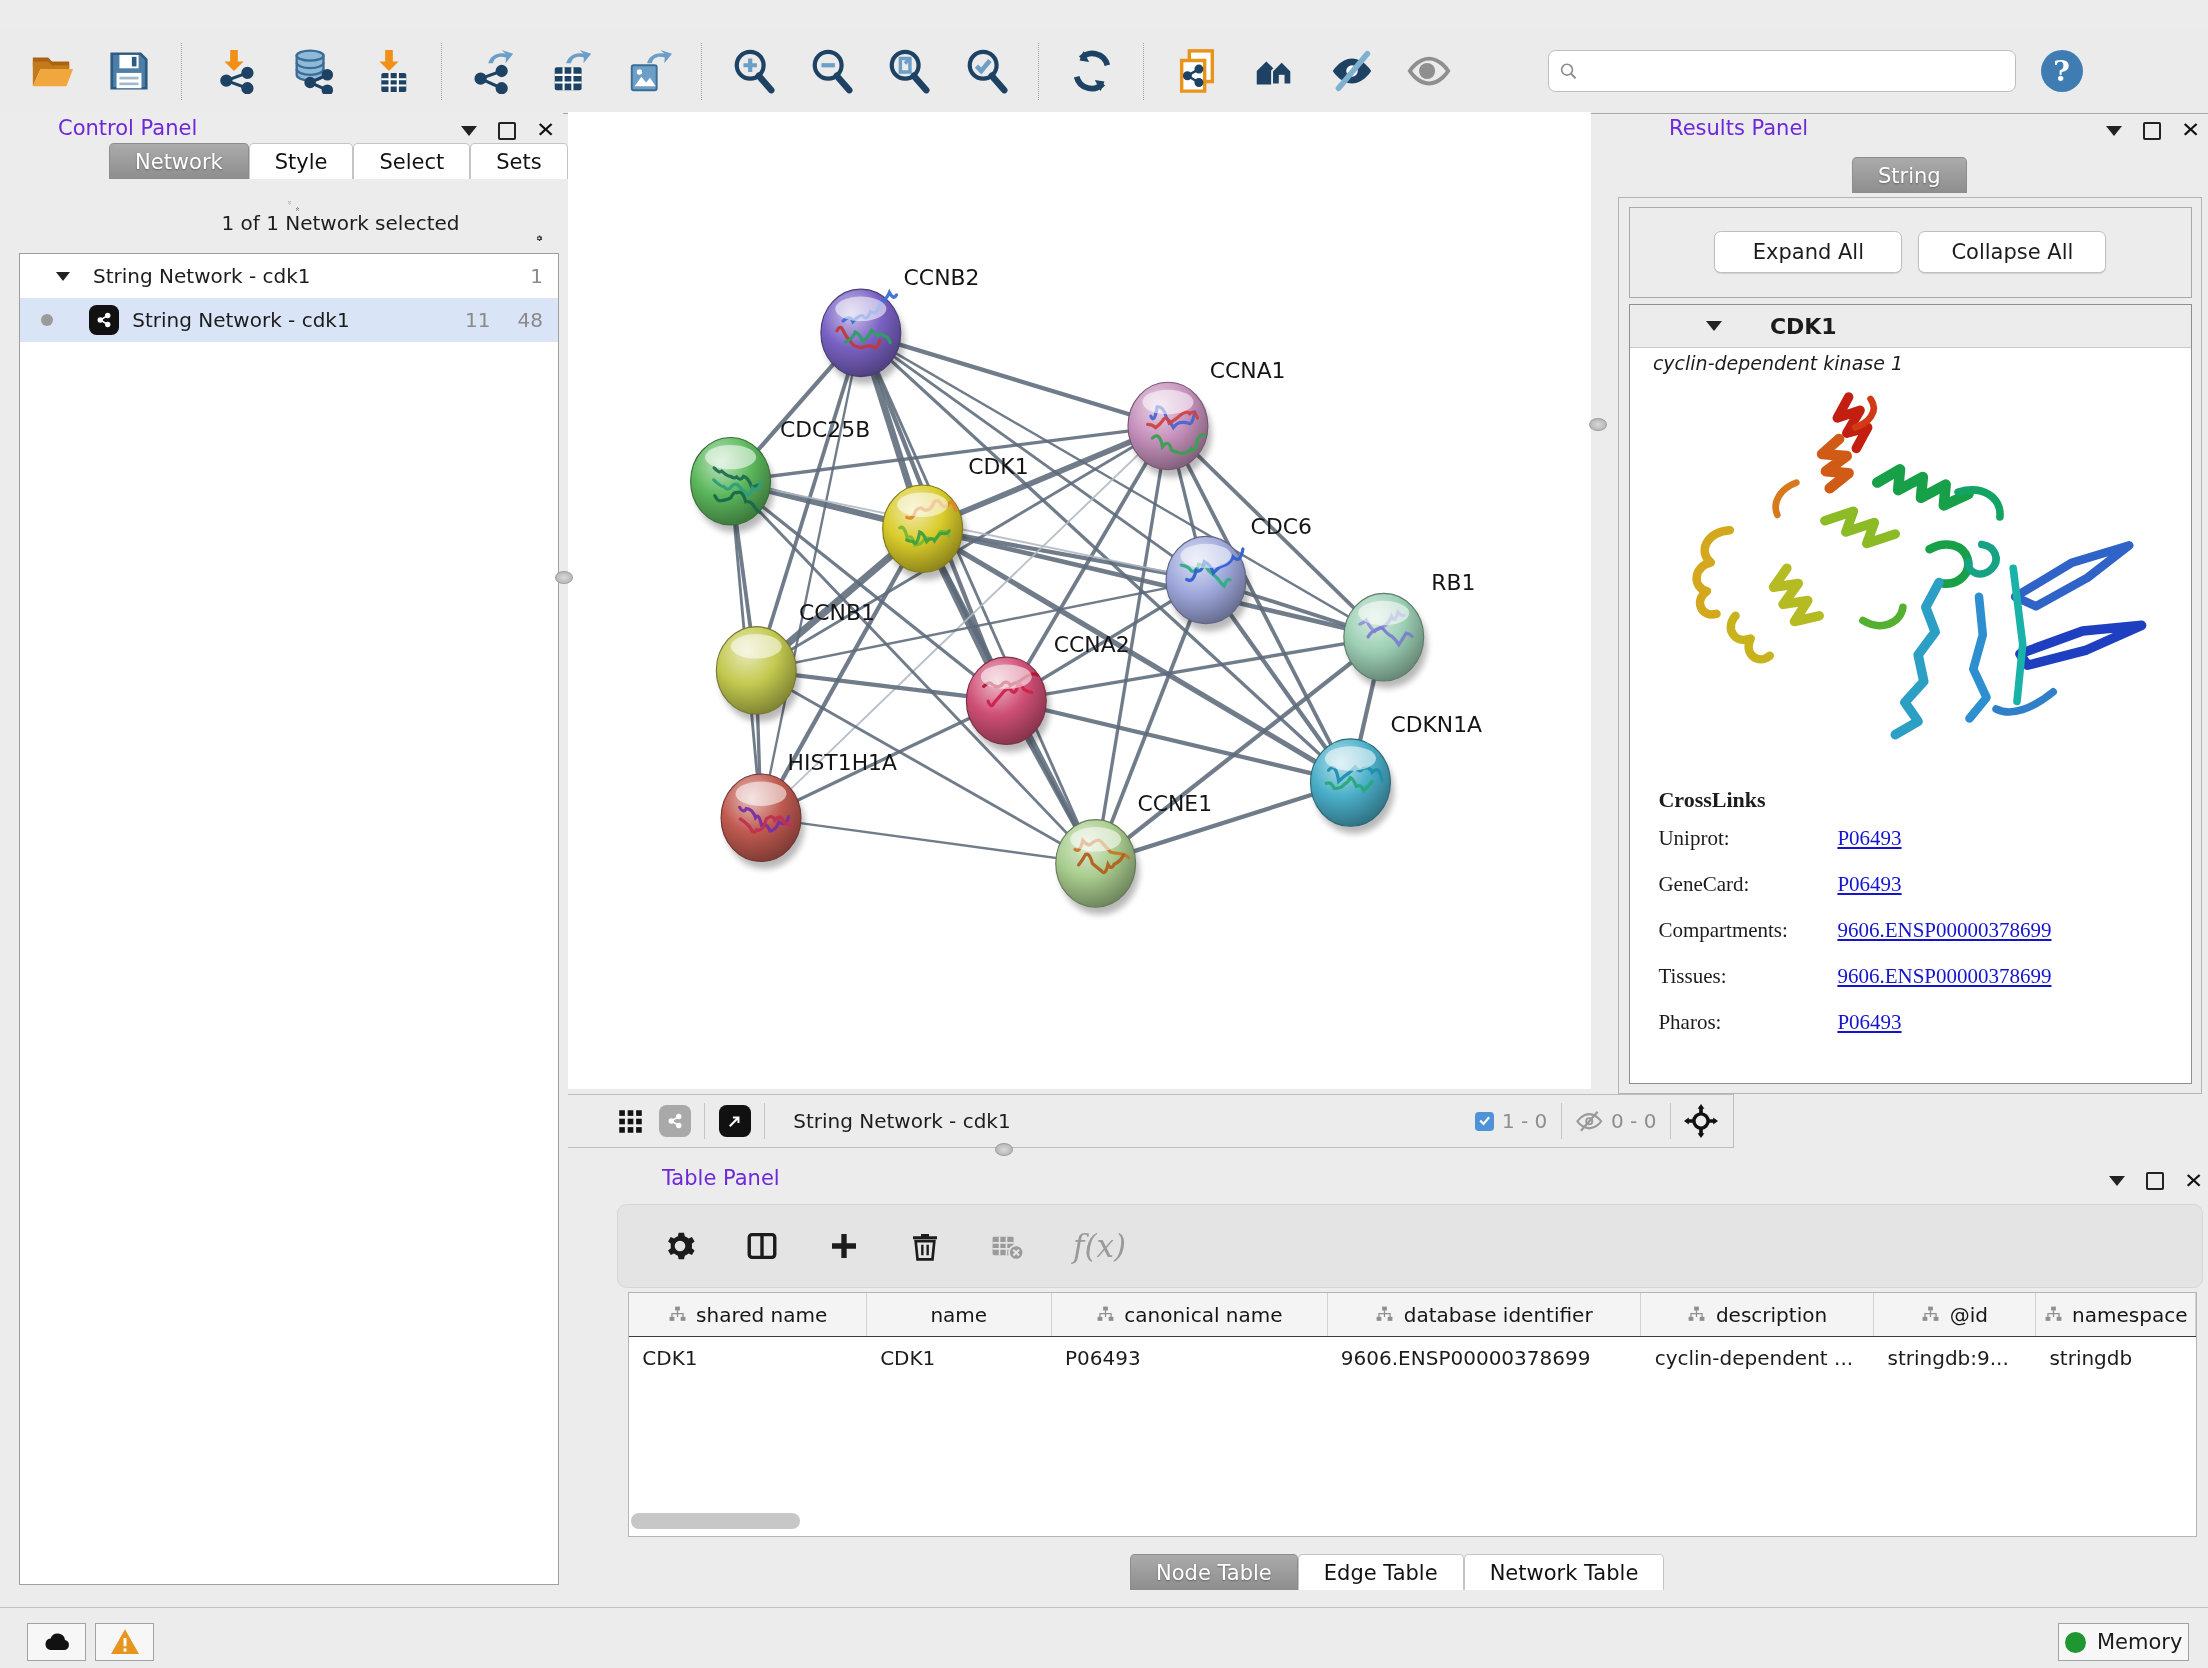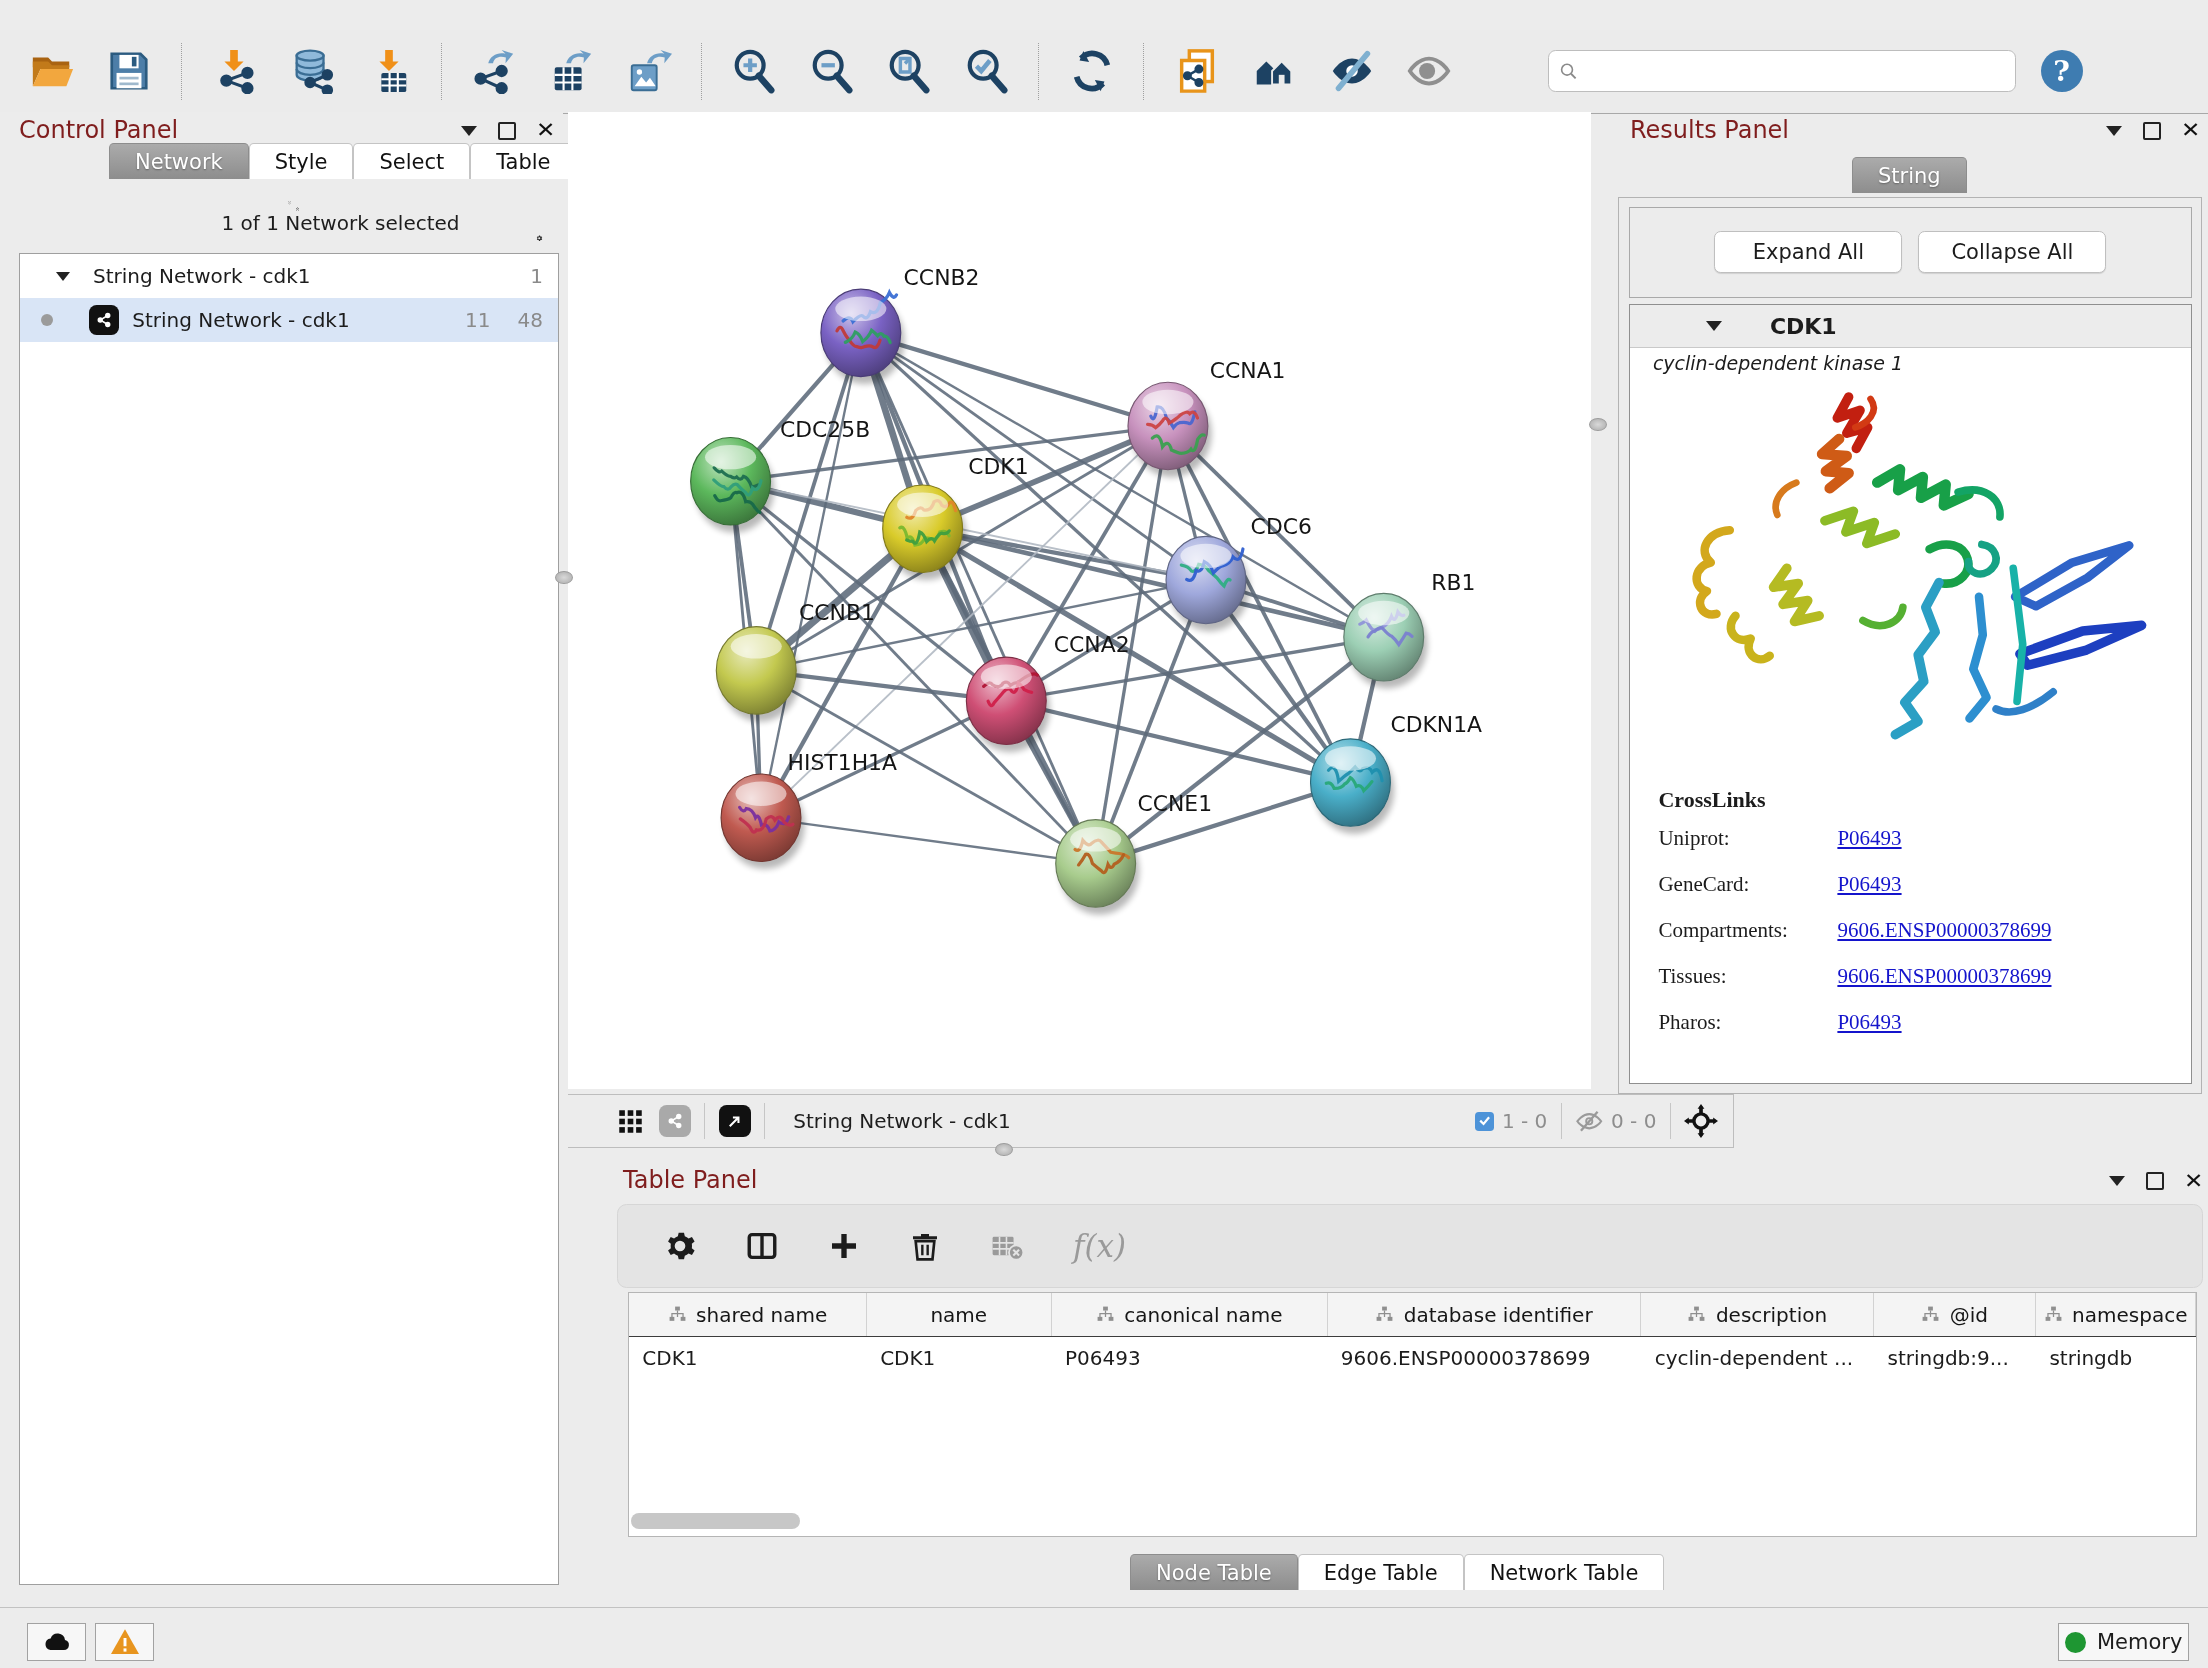--- a/index.html
+++ b/index.html
@@ -25,21 +25,21 @@
   .tb-btn svg{width:46px;height:46px;}
   #search-box{margin-left:67px;width:447px;height:40px;background:#fff;
     border:1px solid #bdbdbd;border-radius:7.6px;display:flex;align-items:center;padding:0 9.5px;}
   #search-box input{border:none;outline:none;font-size:19px;width:100%;
     font-family:"DejaVu Sans",sans-serif;background:transparent;}
   #help-btn{margin-left:25px;width:42px;height:42px;border-radius:50%;background:#3e7cb1;
     color:#fff;font-size:28.5px;font-weight:bold;display:flex;align-items:center;
     justify-content:center;font-family:"DejaVu Serif",serif;}
 
   
-  .panel-header{position:absolute;height:30px;font-size:24px;color:#7f1d1d;}
+  .panel-header{position:absolute;height:30px;font-size:21px;color:#6d28d9;margin-left:39px;}
   .ph-icons{position:absolute;display:flex;align-items:center;gap:21px;}
   .tri-down{width:0;height:0;border-left:8.6px solid transparent;border-right:8.6px solid transparent;
     border-top:10.5px solid #222;}
   .float-sq{width:14.3px;height:14.3px;border:2.4px solid #222;border-radius:1.9px;}
   .x-icon{font-size:21px;font-weight:bold;line-height:15px;color:#111;
     font-family:"DejaVu Sans",sans-serif;transform:scaleX(1.1);}
   .tab{height:35px;padding:0 25px;display:flex;align-items:center;justify-content:center;
     background:#fff;border:1px solid #c4c4c4;border-bottom:none;color:#111;
     font-size:21px;border-radius:4.8px 4.8px 0 0;}
   .tab.selected{background:linear-gradient(#ababab,#8d8d8d);color:#fff;
@@ -319,21 +319,21 @@
   <div class="panel-header" style="left:19px;top:3.8px;">Control Panel</div>
   <div class="ph-icons" style="left:461px;top:9.5px;">
     <div class="tri-down"></div>
     <div class="float-sq"></div>
     <div class="x-icon">✕</div>
   </div>
   <div id="cp-tabs">
     <div class="tab selected">Network</div>
     <div class="tab">Style</div>
     <div class="tab">Select</div>
-    <div class="tab">Table</div>
+    <div class="tab">Sets</div>
   </div>
   <div id="cp-settings-row">
     <svg width="25" height="25" viewBox="0 0 24 24">
       <path d="M6 5l6 5 6-5M6 12l6 5 6-5" fill="none" stroke="#8a8a8a" stroke-width="2.4"></path>
     </svg>
     <svg width="25" height="25" viewBox="0 0 24 24" style="margin-left:17px">
       <path d="M6 19l6-5 6 5M6 12l6-5 6 5" fill="none" stroke="#2e2e2e" stroke-width="2.4"></path>
     </svg>
     <div class="status">1 of 1 Network selected</div>
     <svg width="28.5" height="28.5" viewBox="0 0 24 24" style="margin-left:auto;margin-right:5.7px">

